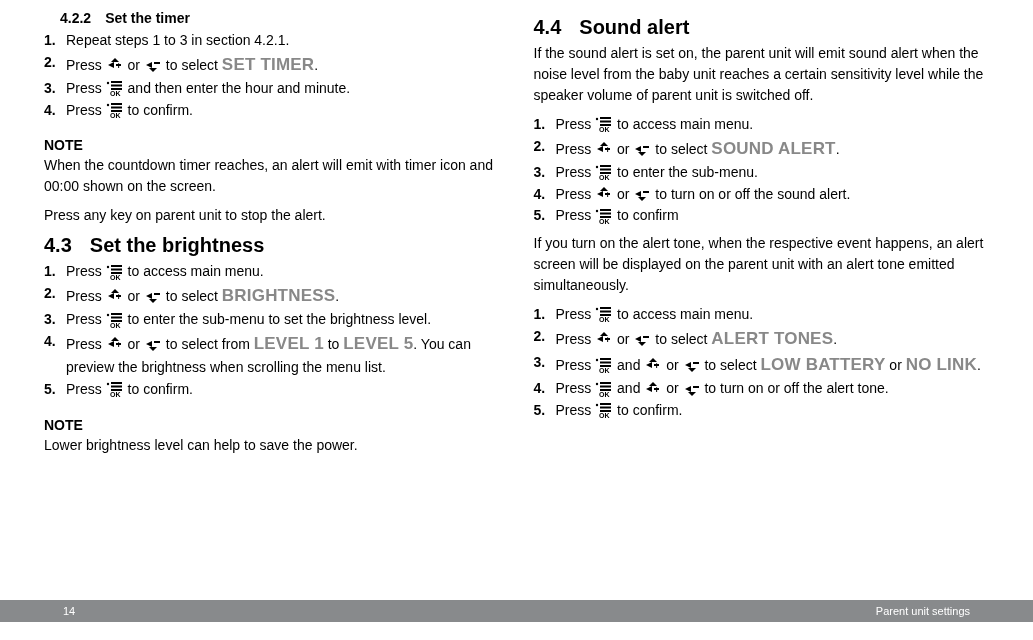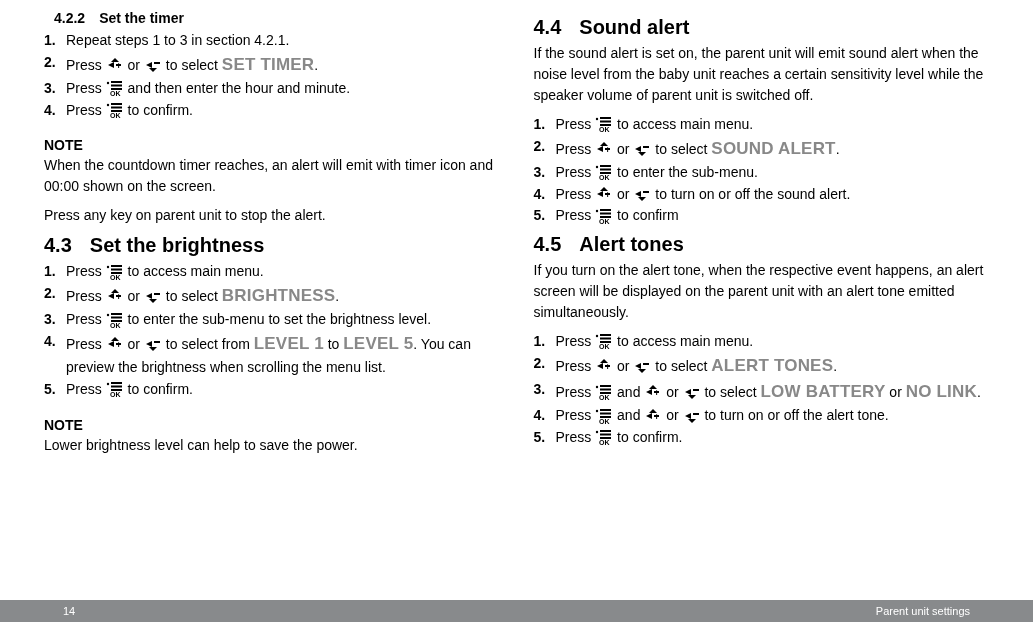--- a/index.html
+++ b/index.html
@@ -24,21 +24,21 @@
   }
   h3 {
     font-size: 20px;
     font-weight: bold;
     margin: 6px 0 4px 0;
   }
   h3 .num { margin-right: 18px; }
   h4 {
     font-size: 14px;
     font-weight: bold;
-    margin: 0 0 4px 10px;
+    margin: 0 0 4px 16px;
   }
   h4 .num { margin-right: 14px; }
   ol {
     list-style: none;
     padding: 0;
     margin: 0 0 6px 0;
   }
   ol li {
     padding-left: 22px;
     position: relative;
@@ -218,23 +218,20 @@
             </svg></span> to turn on or off the sound alert.</li>
         <li><span class="n">5.</span>Press <span class="icon"><svg width="18" height="18" viewBox="0 0 18 18">
               <circle cx="2" cy="4" r="1.2" fill="#000"></circle>
               <rect x="5" y="2" width="11" height="2" fill="#000"></rect>
               <rect x="5" y="5.5" width="11" height="2" fill="#000"></rect>
               <rect x="5" y="9" width="11" height="2" fill="#000"></rect>
               <text x="4" y="17" font-size="7" font-weight="bold" font-family="Arial">OK</text>
             </svg></span> to confirm</li>
       </ol>
 
-    <h3>
-      <span class="num">4.5</span><span>Alert tones</span>
-    </h3>
     <p>If you turn on the alert tone, when the respective event happens, an alert screen will be displayed on the parent unit with an alert tone emitted simultaneously.</p>
     <ol>
         <li><span class="n">1.</span>Press <span class="icon"><svg width="18" height="18" viewBox="0 0 18 18">
               <circle cx="2" cy="4" r="1.2" fill="#000"></circle>
               <rect x="5" y="2" width="11" height="2" fill="#000"></rect>
               <rect x="5" y="5.5" width="11" height="2" fill="#000"></rect>
               <rect x="5" y="9" width="11" height="2" fill="#000"></rect>
               <text x="4" y="17" font-size="7" font-weight="bold" font-family="Arial">OK</text>
             </svg></span> to access main menu.</li>
         <li><span class="n">2.</span>Press <span class="icon"><svg width="18" height="16" viewBox="0 0 18 16">

